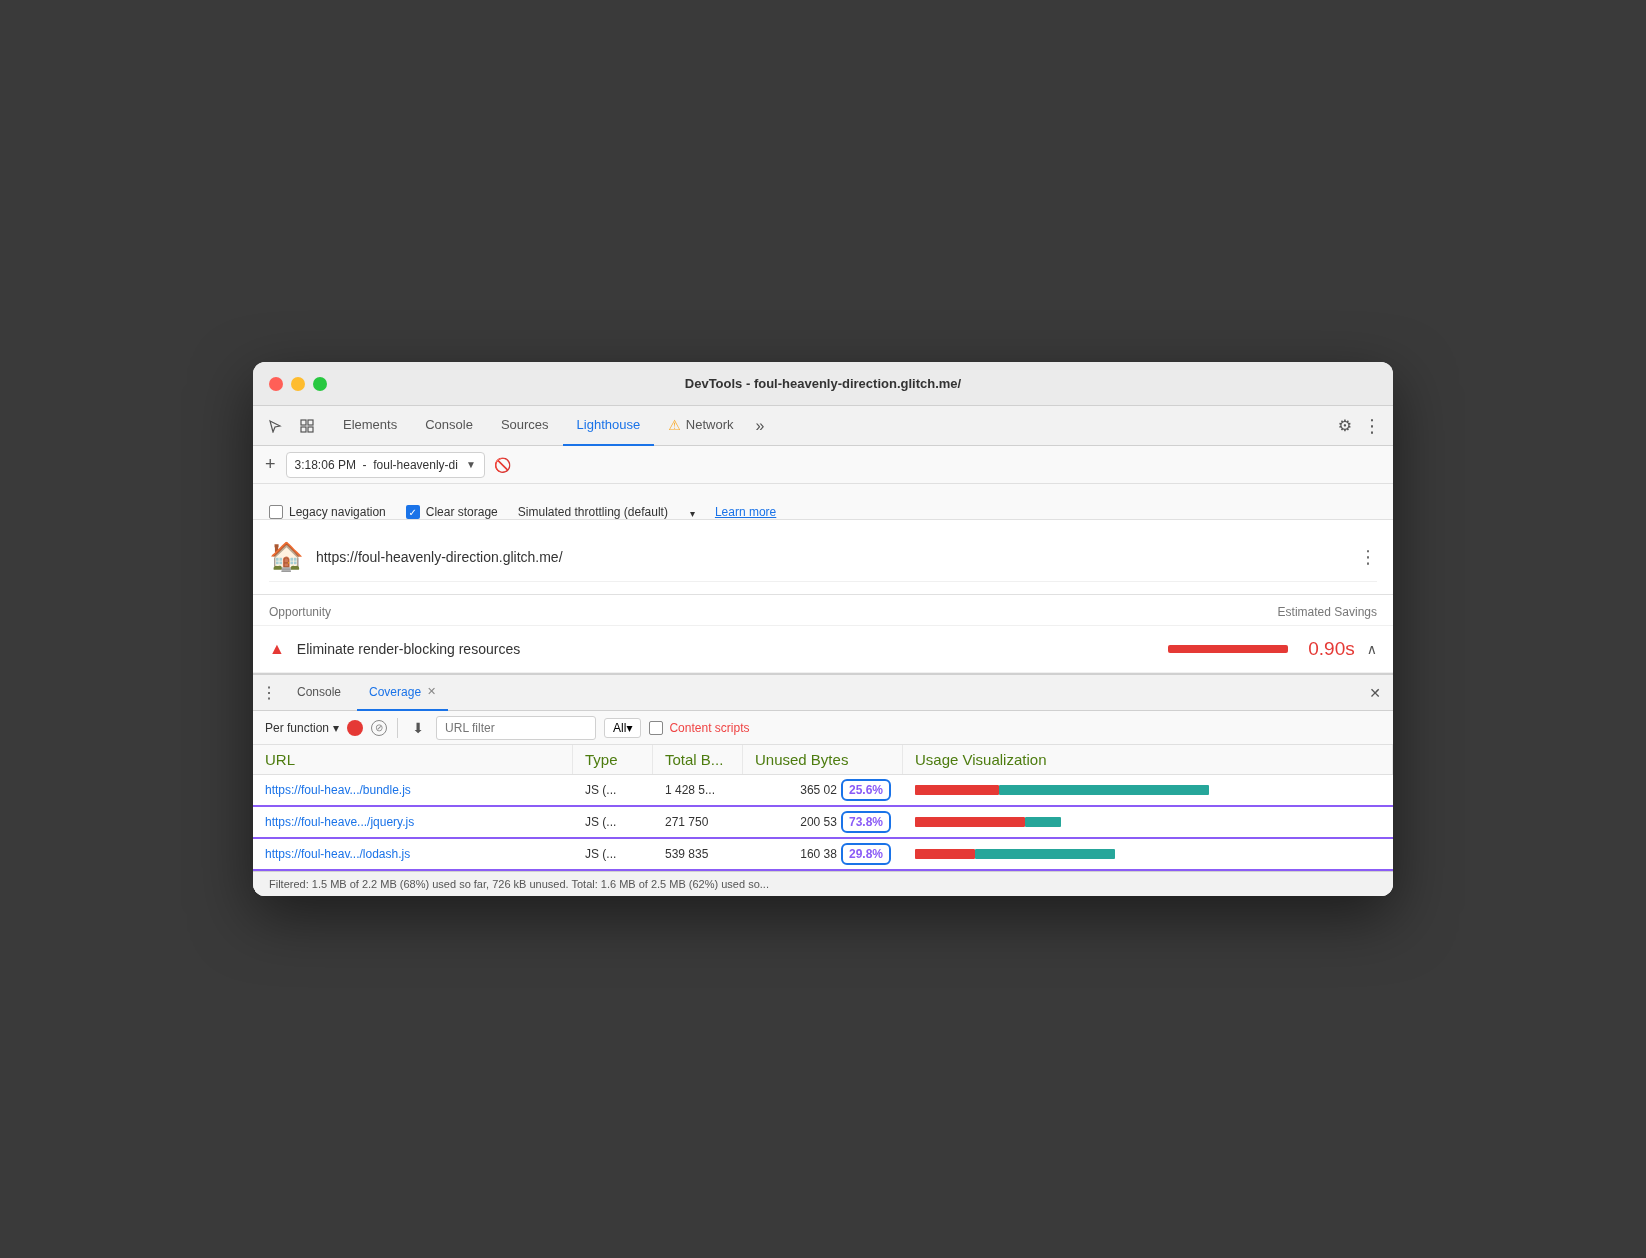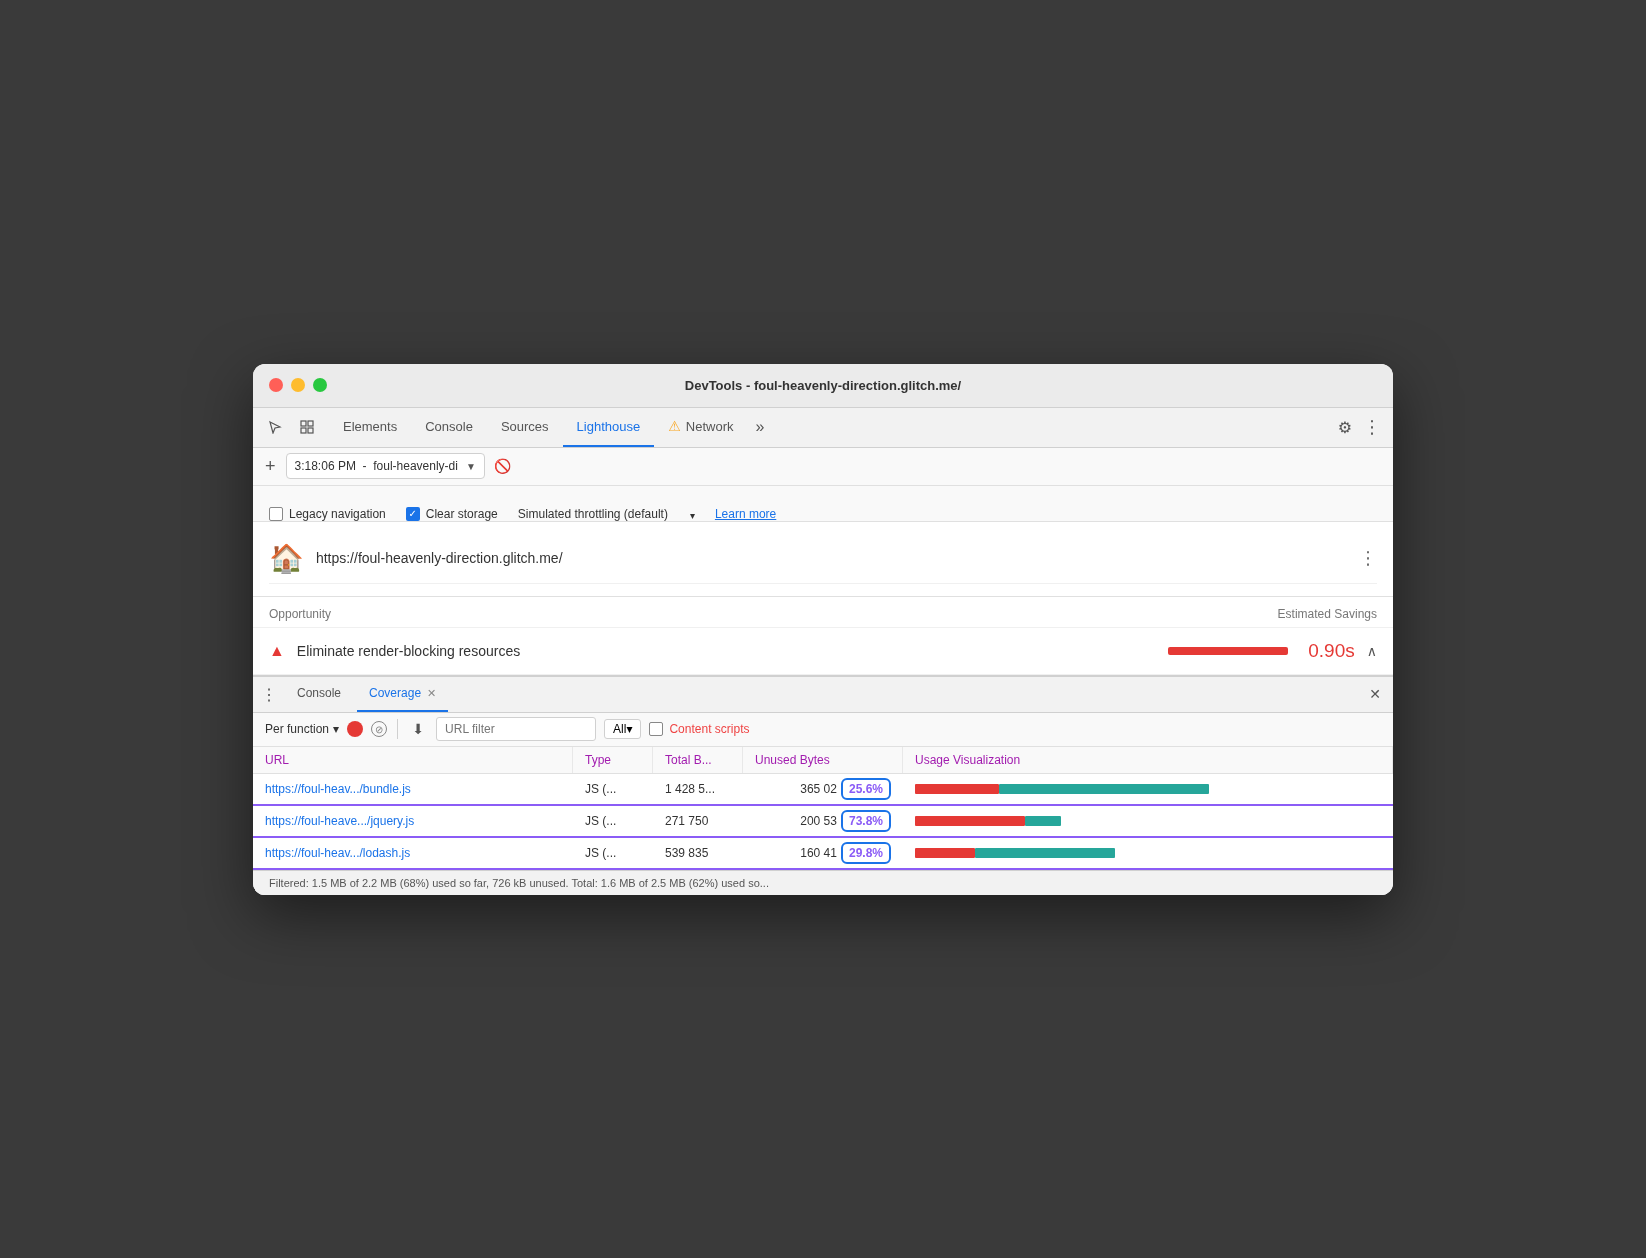--- a/index.html
+++ b/index.html
@@ -270,22 +270,22 @@
       font-size: 12px;
     }
     .table-header {
       display: flex;
       background: #f9f9f9;
       border-bottom: 1px solid #e0e0e0;
       padding: 0;
     }
     .th {
       padding: 6px 12px;
-      font-size: 12px;
-      color: #a21caf;
+      font-size: 15px;
+      color: #4d7c0f;
       font-weight: 500;
       border-right: 1px solid #e8e8e8;
     }
     .th-url { width: 320px; }
     .th-type { width: 80px; }
     .th-total { width: 90px; }
     .th-unused { width: 160px; }
     .th-viz { flex: 1; }
 
     .table-row {
@@ -537,21 +537,21 @@
         <div class="td td-url">
           <span>https://foul-heav.../lodash.js</span>
         </div>
         <div class="td td-type">
           <span>JS (...</span>
         </div>
         <div class="td td-total">
           <span>539 835</span>
         </div>
         <div class="td td-unused">
-          <span>160 41</span>
+          <span>160 38</span>
           <span class="pct-highlight">29.8%</span>
         </div>
         <div class="td td-viz">
           <span class="viz-bar viz-red" style="width:60px;"></span>
           <span class="viz-bar viz-teal" style="width:140px;"></span>
         </div>
       </div>
     </div>
 
     <div class="status-bar">

